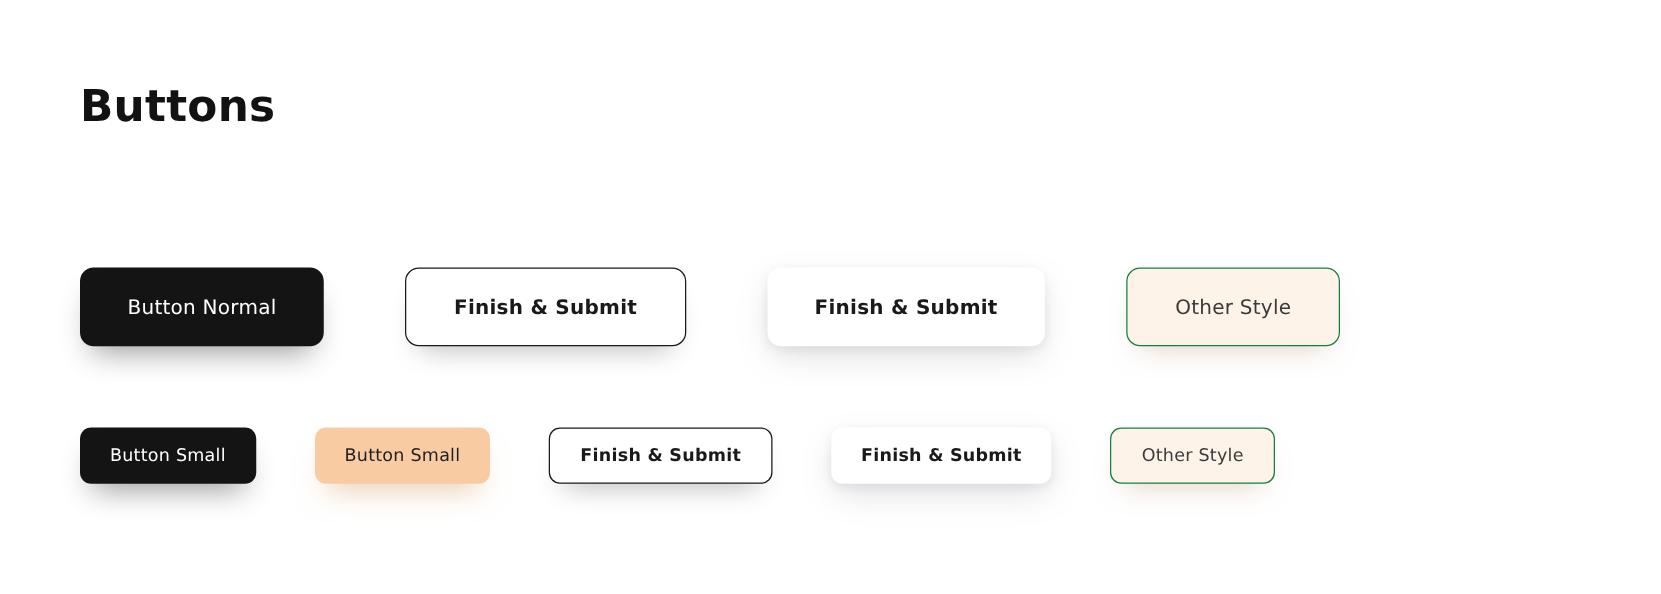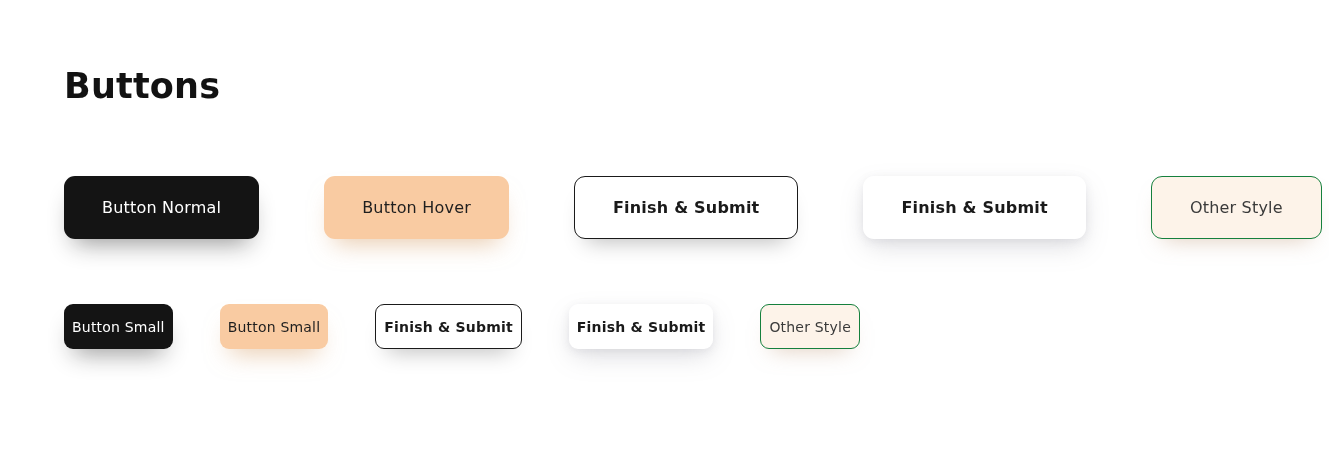--- a/index.html
+++ b/index.html
@@ -55,25 +55,26 @@
     color: #212121;
     font-family: inherit;
     letter-spacing: 0.2px;
   }
 
   .btn.lg {
     height: 63px;
     padding: 0 38px;
     border-radius: 11px;
     font-size: 16px;
+    margin-top: 38px;
   }
 
   .btn.sm {
     height: 45px;
-    padding: 0 8px;
+    padding: 0 24px;
     border-radius: 9px;
     font-size: 14px;
   }
 
   
   .v-dark {
     background: #141414;
     color: #ffffff;
     font-weight: 500;
     box-shadow: 0 14px 24px -10px rgba(20, 20, 20, 0.45);
@@ -114,21 +115,20 @@
 <body>
 
 <div class="stage">
 
   <h1 class="page-title">Buttons</h1>
 
   <div class="rows">
 
     <div class="btn-row large">
       <button class="btn lg v-dark">Button Normal</button>
-      <button class="btn lg v-peach">Button Hover</button>
       <button class="btn lg v-outline">Finish &amp; Submit</button>
       <button class="btn lg v-elevated">Finish &amp; Submit</button>
       <button class="btn lg v-soft">Other Style</button>
     </div>
 
     <div class="btn-row small">
       <button class="btn sm v-dark">Button Small</button>
       <button class="btn sm v-peach">Button Small</button>
       <button class="btn sm v-outline">Finish &amp; Submit</button>
       <button class="btn sm v-elevated">Finish &amp; Submit</button>

